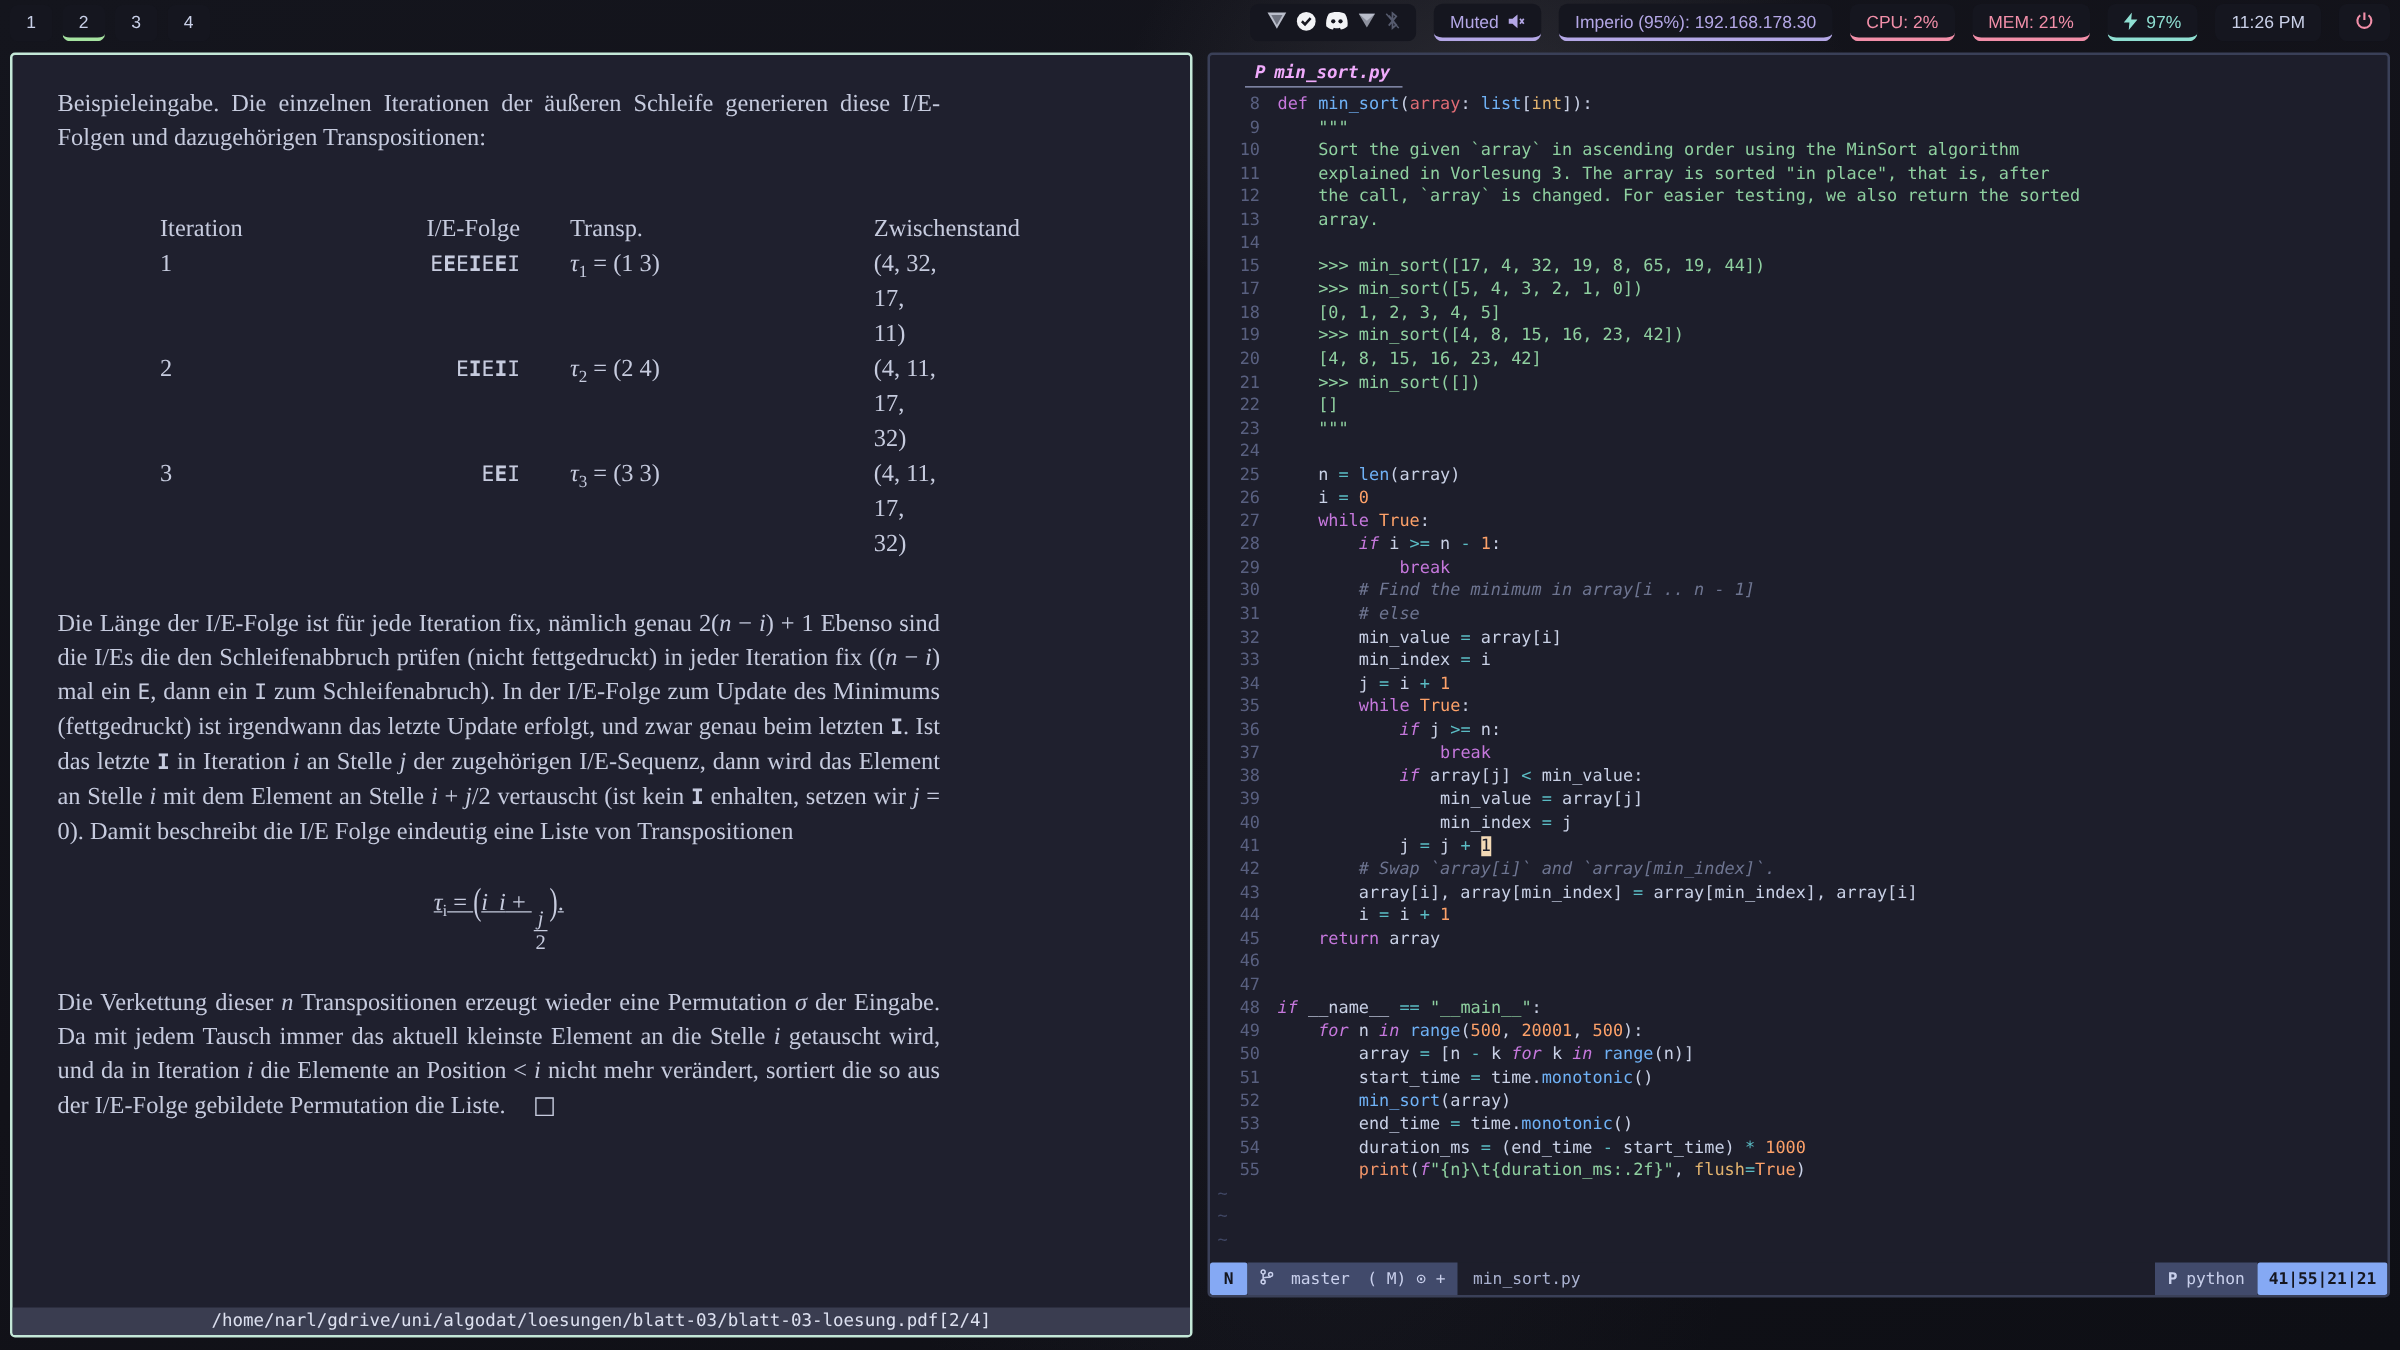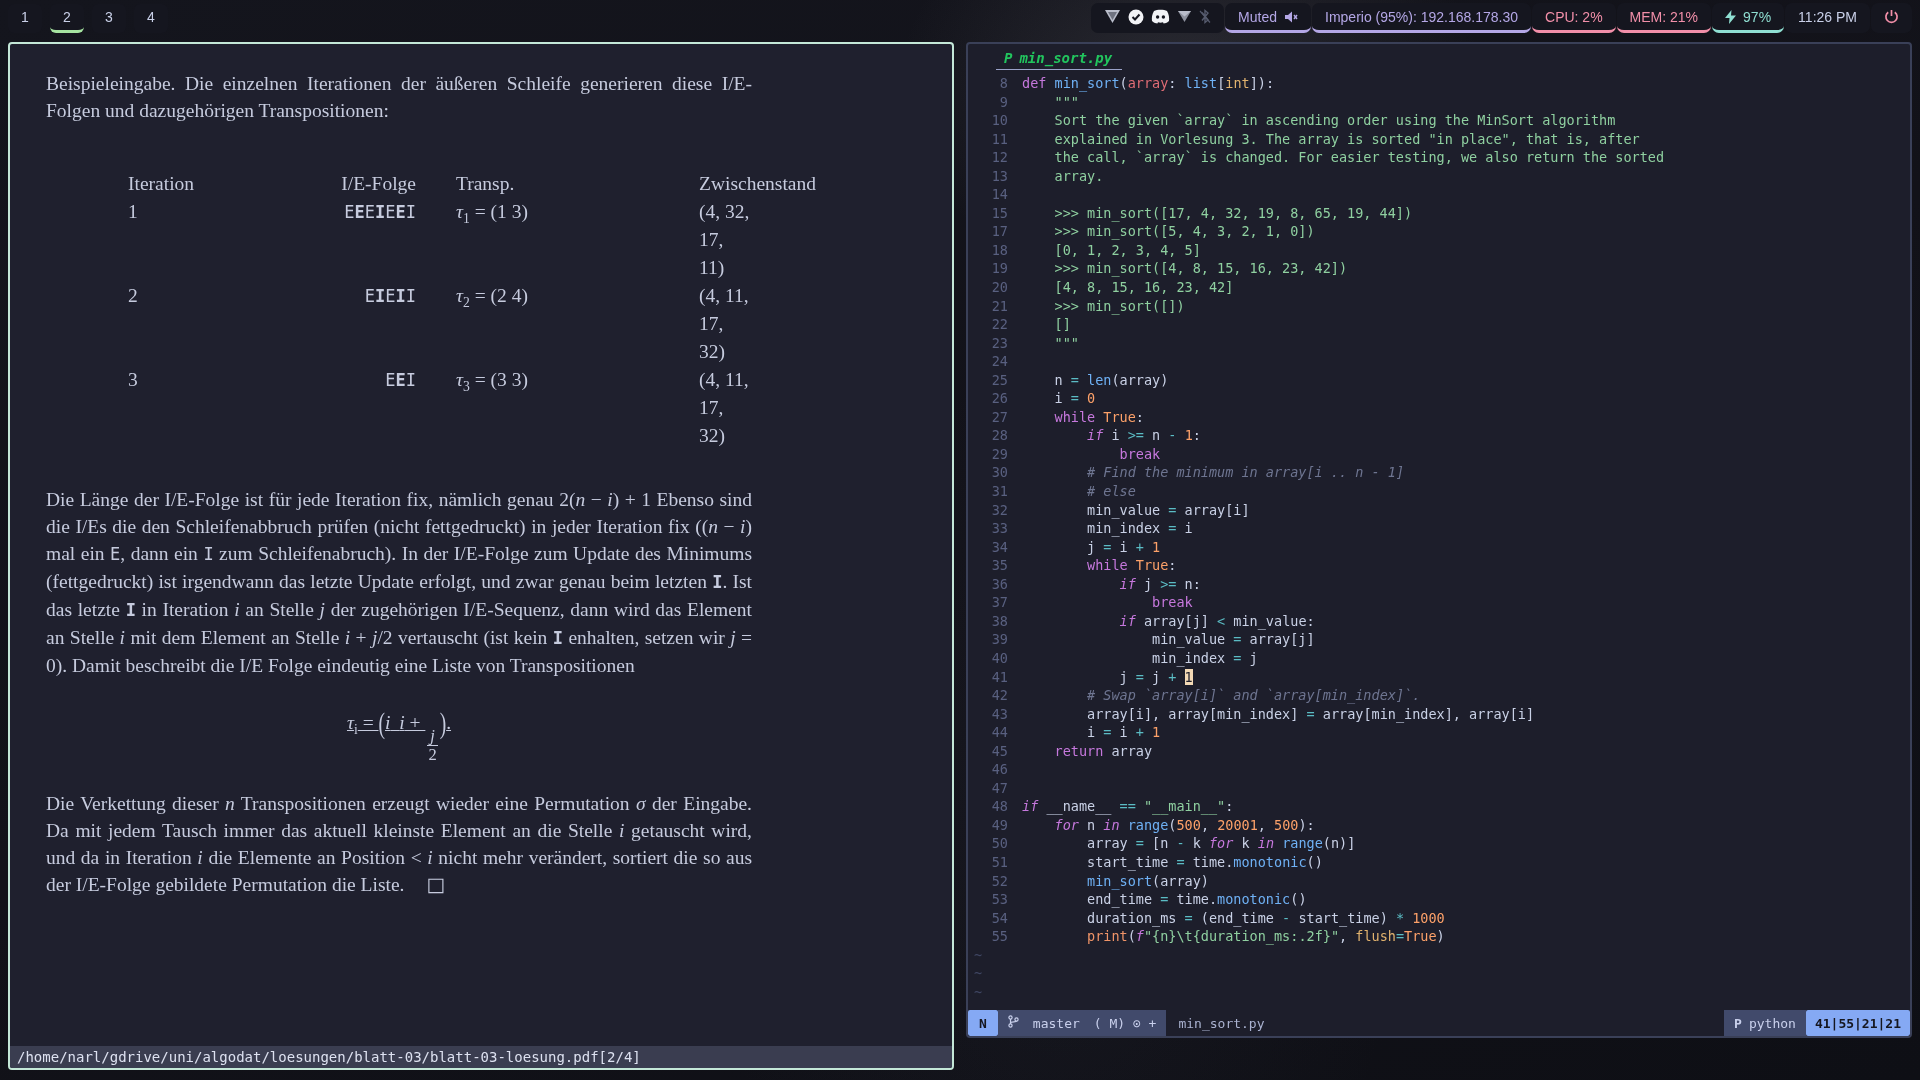--- a/index.html
+++ b/index.html
@@ -10,21 +10,21 @@
       radial-gradient(600px 500px at 72% 45%, rgba(90,92,110,.12), transparent 70%),
       radial-gradient(500px 700px at 55% 80%, rgba(60,62,80,.15), transparent 70%),
       linear-gradient(160deg,#14151d 0%,#121219 50%,#0e0f15 100%);}
   
   .topbar{position:absolute;left:0;top:0;right:0;height:36px;display:flex;align-items:center;
     justify-content:space-between;padding:0 8px;box-sizing:border-box;font-size:14px;color:var(--bar_fg);}
   .ws-wrap{display:flex;gap:8px;}
   .ws{width:34px;height:29px;background:var(--module_bg);border-radius:6px;display:flex;align-items:center;
     justify-content:center;color:var(--bar_fg);border-bottom:3px solid transparent;box-sizing:border-box;cursor:pointer;}
   .ws.active{border-bottom-color:var(--green);}
-  .bar-right{display:flex;gap:1px;align-items:center;}
+  .bar-right{display:flex;gap:14px;align-items:center;}
   .module{height:30px;background:var(--module_bg);border-radius:7px;display:flex;align-items:center;gap:7px;
     padding:0 13px;border-bottom:3px solid transparent;box-sizing:border-box;white-space:nowrap;}
   .module svg{display:block;}
   
   .pdf-window{position:absolute;left:8px;top:42px;width:946px;height:1028px;background:var(--pdf_bg);
     border:2px solid var(--pdf_border);border-radius:4px;box-sizing:border-box;overflow:hidden;}
   .pdf-content{position:absolute;inset:0 0 22px 0;padding:26px 40px 0 36px;color:var(--pdf_fg);
     font-family:"Liberation Serif",serif;font-size:19.5px;line-height:27px;}
   .para{width:706px;text-align:justify;margin:0;}
   .mvar{font-style:italic;}
@@ -38,27 +38,27 @@
   .trow .c4{padding-left:0;}
   .trow .c5{padding-left:58px;}
   .formula{width:706px;text-align:center;margin:30px 0 26px 0;text-decoration:underline;}
   .frac{display:inline-flex;flex-direction:column;align-items:center;vertical-align:-12px;
     font-size:.85em;line-height:1.1;}
   .frac .fnum{border-bottom:1.3px solid currentColor;padding:0 3px;font-style:italic;}
   .frac .fden{padding:0 3px;}
   .bigp{display:inline-block;transform:scaleY(1.55);}
   .pdf-statusbar{position:absolute;left:0;right:0;bottom:0;height:22px;background:var(--pdf_sbar);
     color:var(--pdf_sfg);font-family:"DejaVu Sans Mono",monospace;font-size:14px;display:flex;
-    justify-content:flex-start;align-items:center;padding:0 7px;}
+    justify-content:center;align-items:center;padding:0 7px;}
   
   .editor-window{position:absolute;left:966px;top:42px;width:946px;height:996px;background:var(--ed_bg);
     border:2px solid var(--ed_border);border-radius:4px;box-sizing:border-box;overflow:hidden;
     font-family:"DejaVu Sans Mono",monospace;}
   .winbar{height:26px;display:flex;align-items:flex-end;padding-left:28px;box-sizing:border-box;}
-  .tab{color:#22c55e;font-size:14px;font-style:italic;font-weight:bold;border-bottom:1.5px solid #9aa2c8;
+  .tab{color:#f0abfc;font-size:14px;font-style:italic;font-weight:bold;border-bottom:1.5px solid #9aa2c8;
     padding:2px 10px 3px 8px;cursor:pointer;}
   .pyico{font-style:italic;font-weight:bold;margin-right:7px;}
   .code{position:absolute;top:30px;left:0;right:0;bottom:26px;font-size:13.5px;line-height:18.55px;
     color:var(--fg);overflow:hidden;}
   .crow{display:flex;white-space:pre;}
   .ln{width:40px;text-align:right;padding-right:14px;flex:0 0 auto;color:var(--gutter);}
   .tilde{color:#3f4663;padding-left:6px;}
   .c-kw{color:var(--kw);}
   .c-kwi{color:var(--kw);font-style:italic;}
   .c-fn{color:var(--fn);}

